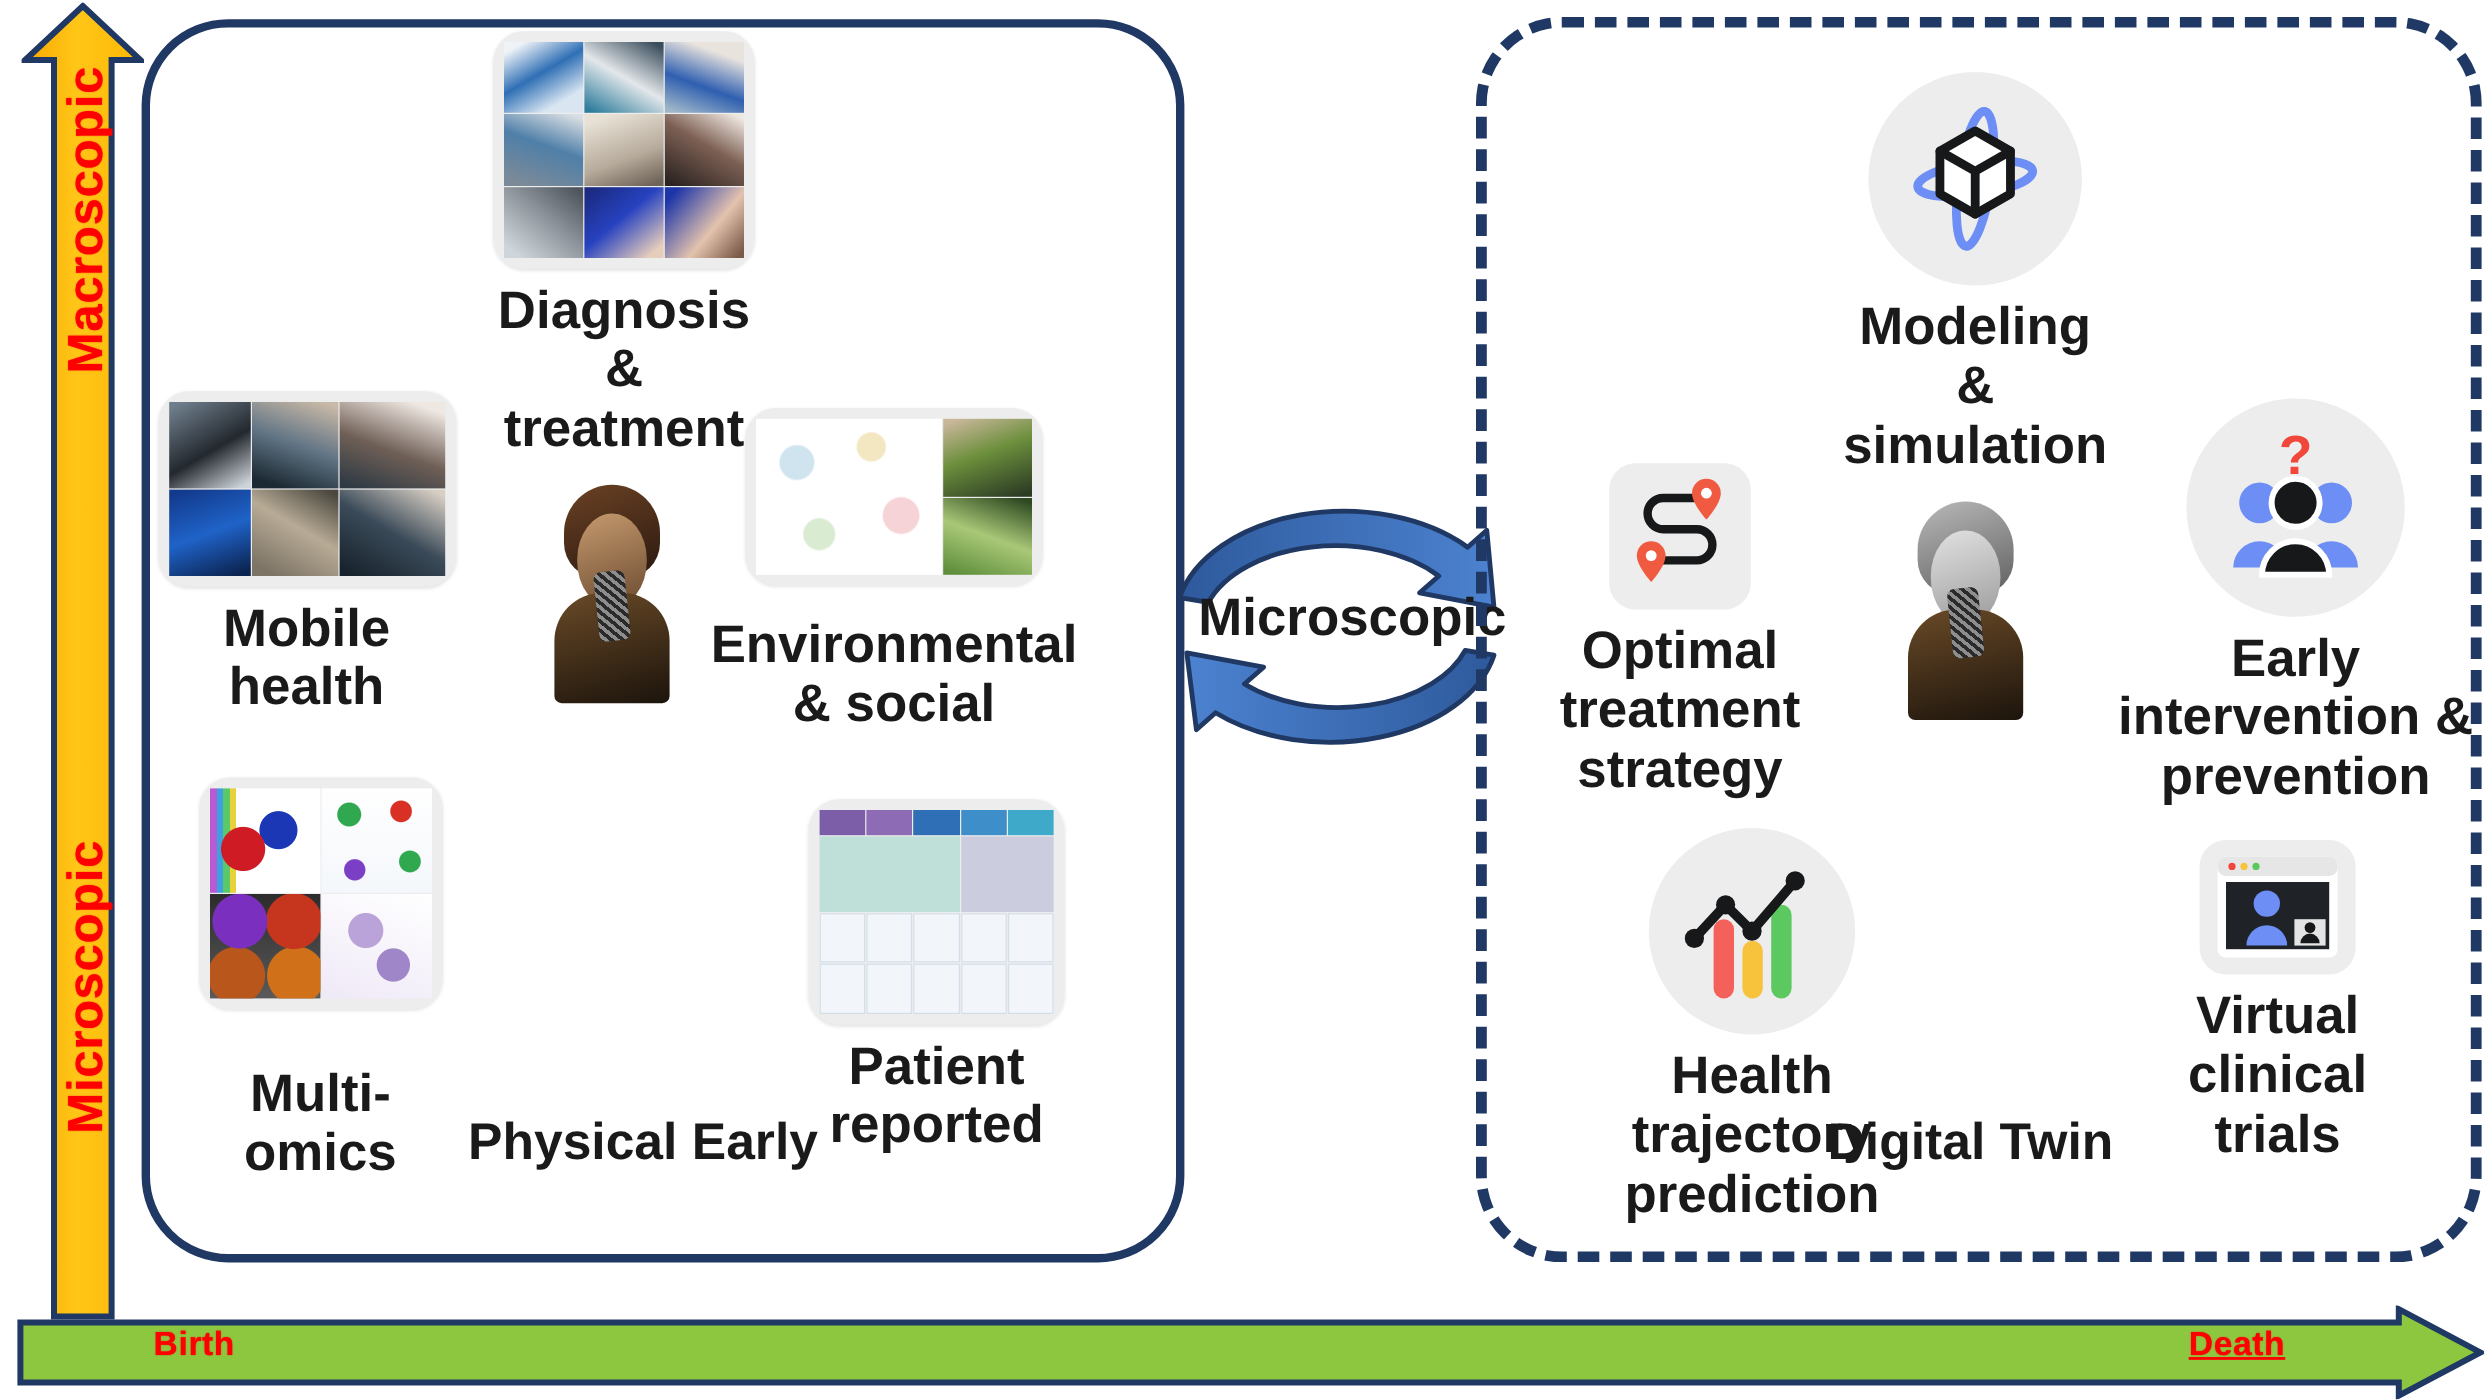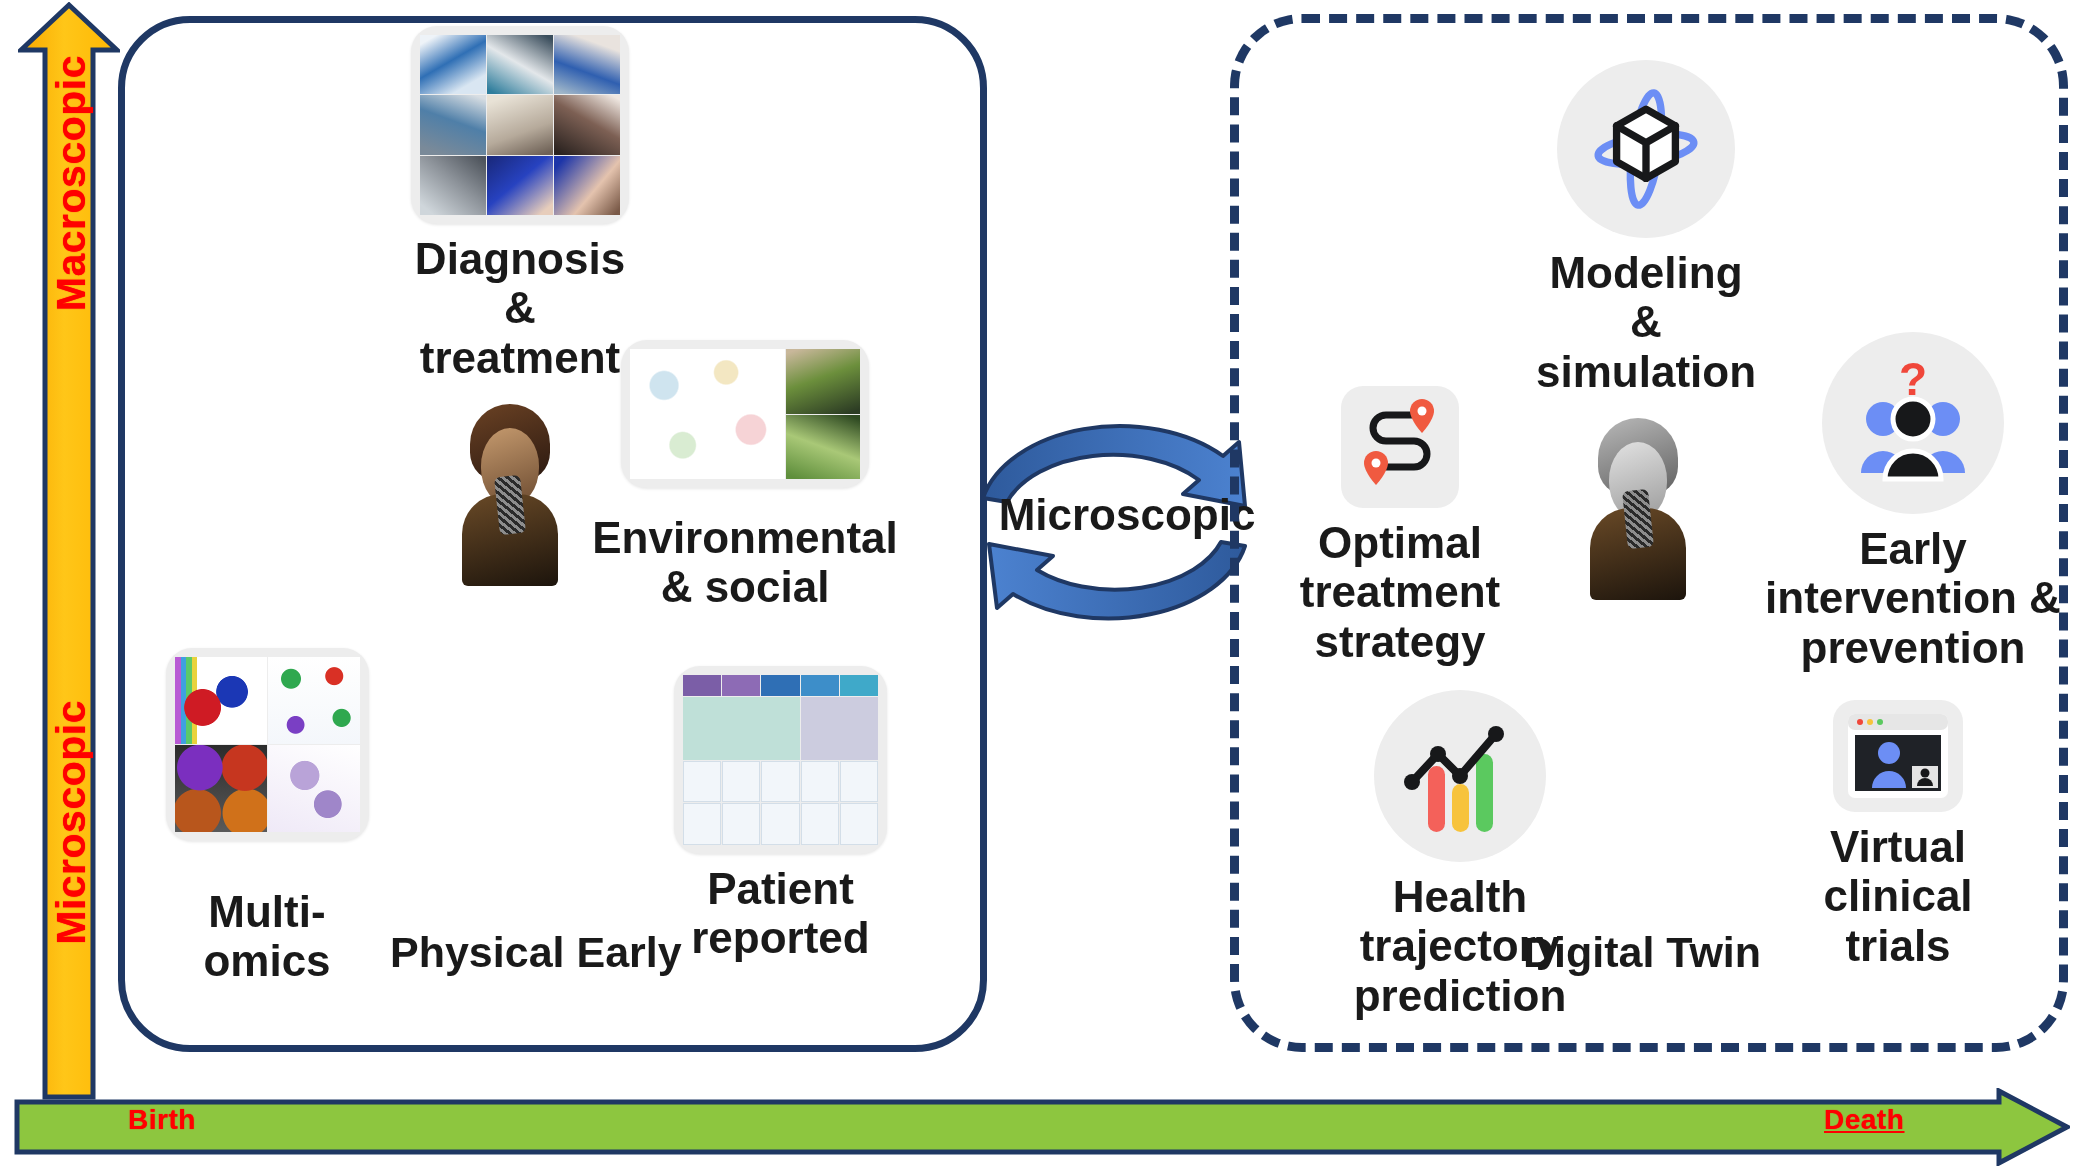--- a/index.html
+++ b/index.html
@@ -217,20 +217,31 @@
         <i></i>
         <i></i>
         <i></i>
         <i></i>
         <i></i>
     </div>
     <div class="cap">Diagnosis &amp;
 treatment</div>
   </div>
 
+  <div class="node" style="left:128px;top:326px;width:255px;">
+    <div class="thumb" id="th-mobile">
+      <i></i>
+        <i></i>
+        <i></i>
+        <i></i>
+        <i></i>
+        <i></i>
+    </div>
+    <div class="cap">Mobile health</div>
+  </div>
 
   <div class="node" style="left:600px;top:340px;width:290px;gap:15px;">
     <div class="thumb" id="th-environ">
       <i></i>
         <i></i>
         <i></i>
     </div>
     <div class="cap">Environmental
 &amp; social</div>
   </div>

